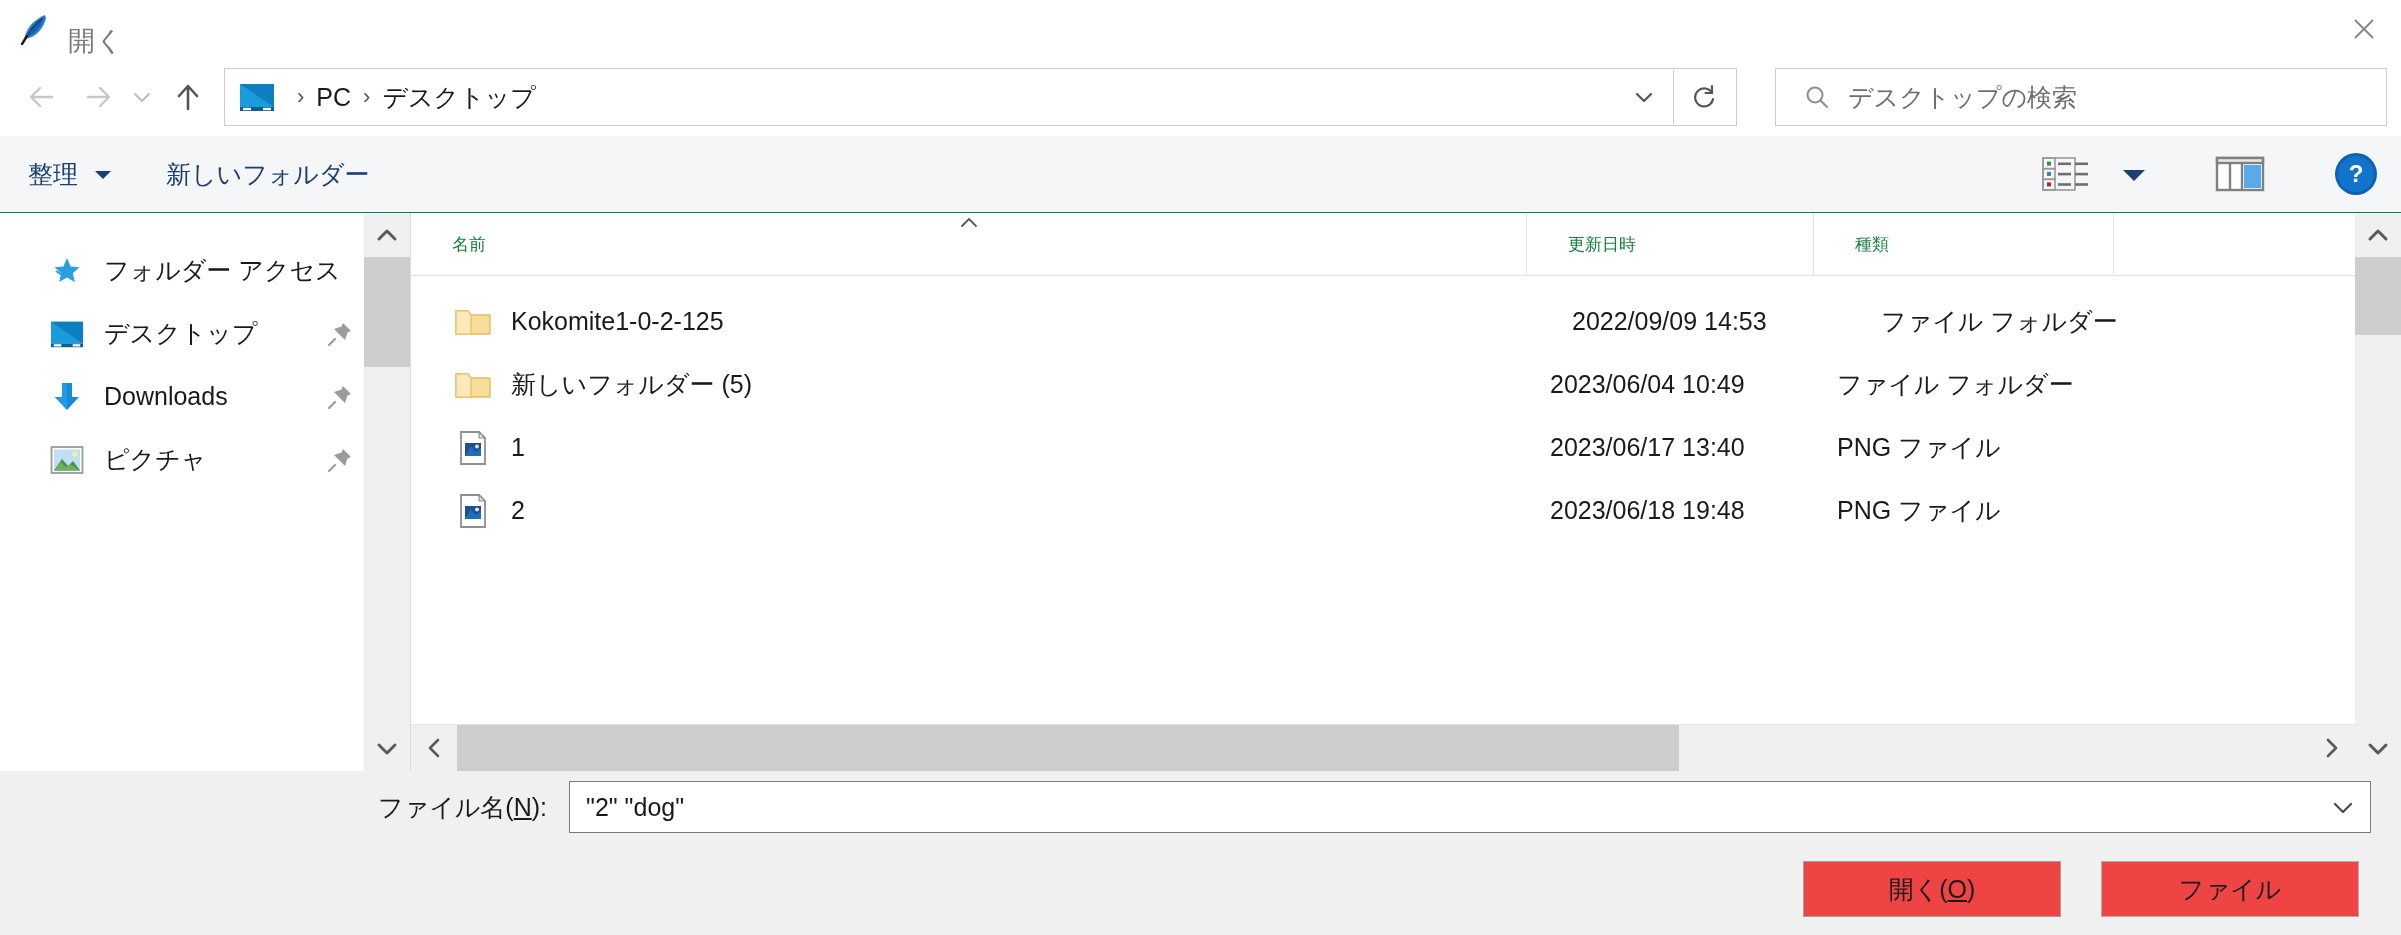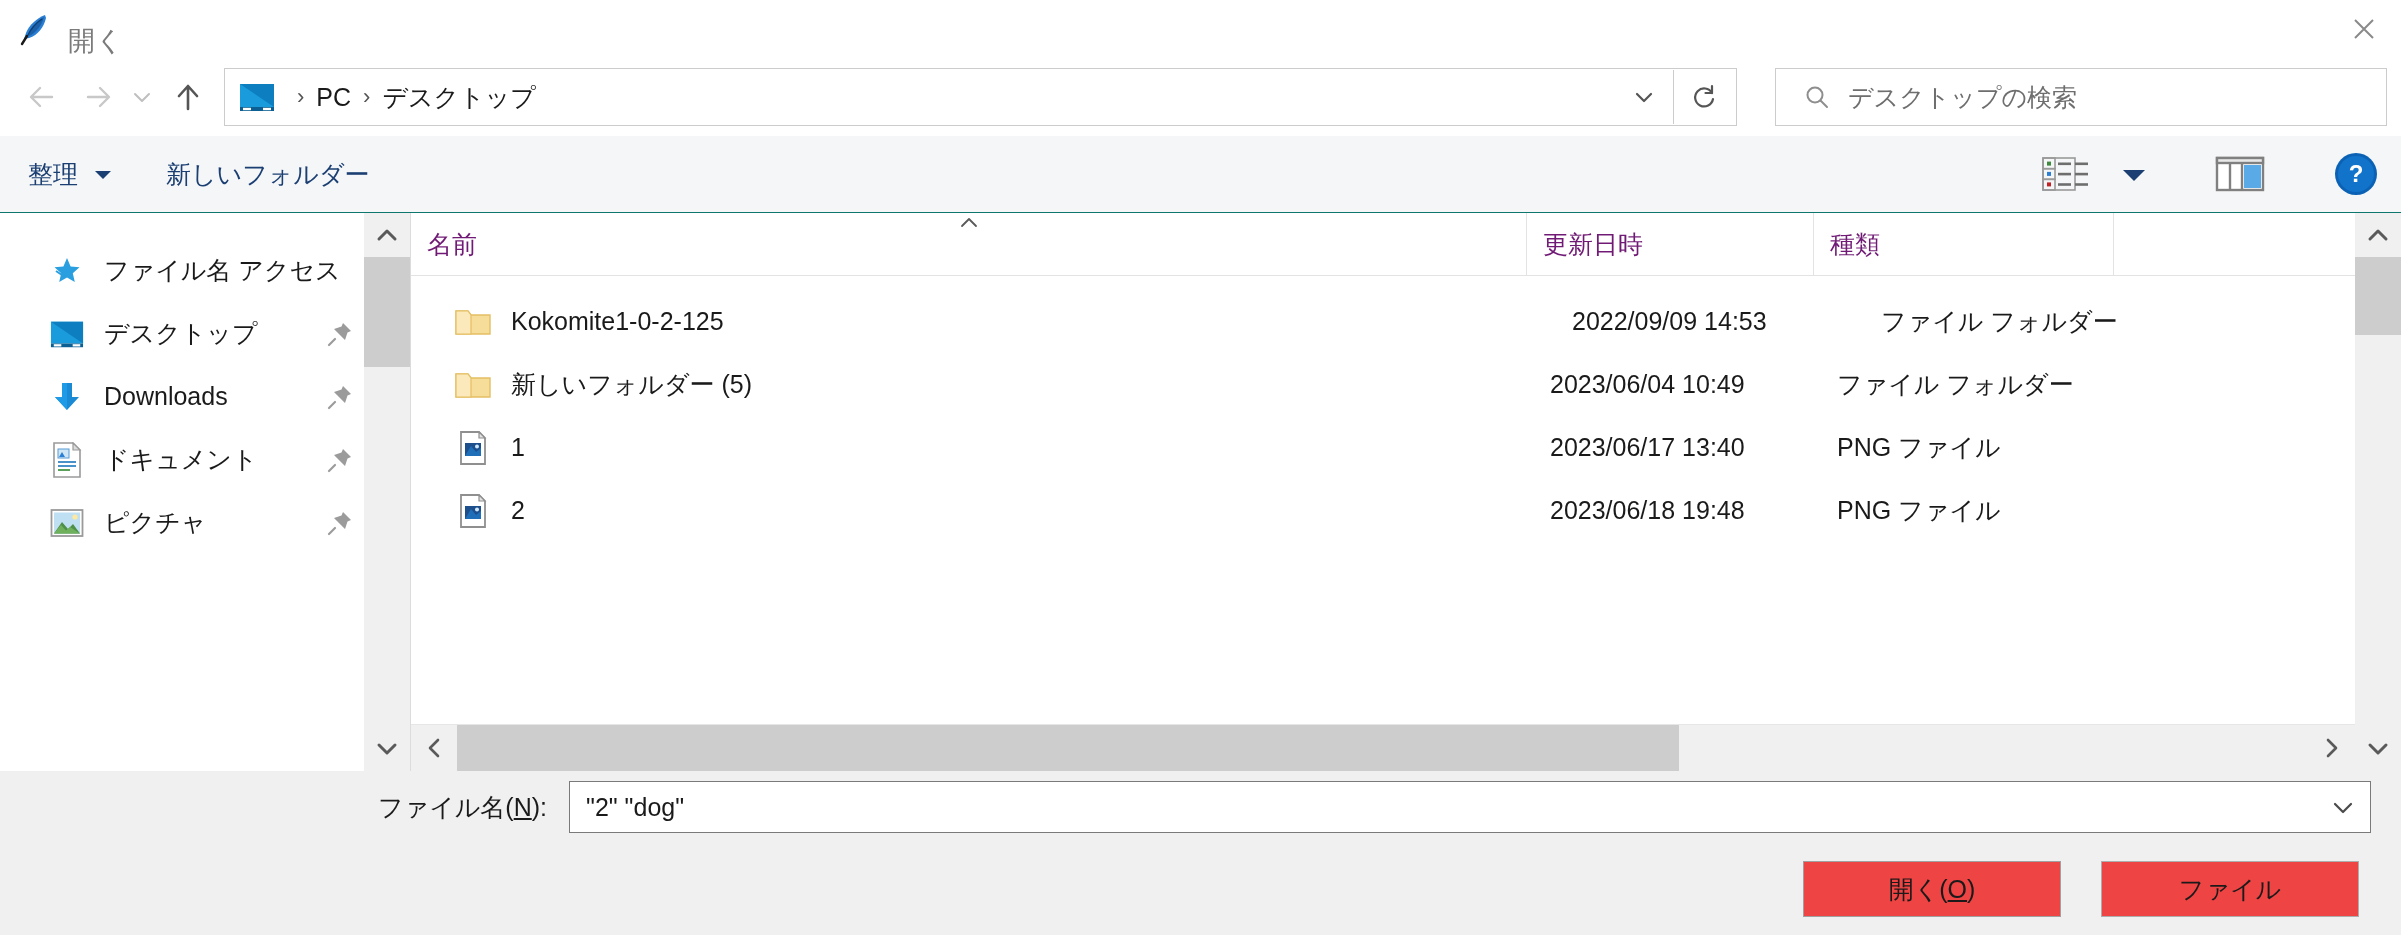--- a/index.html
+++ b/index.html
@@ -259,23 +259,23 @@
     align-items: flex-end;
     border-bottom: 1px solid #e3e3e3;
     flex: none;
     position: relative;
     background: #ffffff;
   }
   .col {
     height: 62px;
     display: flex;
     align-items: center;
-    font-size: 25px;
-    color: #701a75;
-    padding-left: 16px;
+    font-size: 17px;
+    color: #15803d;
+    padding-left: 41px;
     border-left: 1px solid #e3e3e3;
     box-sizing: border-box;
     position: relative;
   }
   .col:first-child { border-left: none; }
   .col-name  { width: 1115px; flex: none; }
   .col-date  { width: 287px;  flex: none; }
   .col-type  { width: 300px;  flex: none; }
   .col-rest  { flex: 1 1 auto; border-left: 1px solid #e3e3e3; }
   .sortcaret {
@@ -530,21 +530,21 @@
     <div class="sidebar">
       <div class="sidebar-list">
 
         <div class="side-item">
           <span class="si-icon">
             <svg width="34" height="34" viewBox="0 0 34 34">
               <path d="M17 4 L20.6 12.4 L29.5 13.2 L22.8 19.2 L24.8 28 L17 23.4 L9.2 28 L11.2 19.2 L4.5 13.2 L13.4 12.4 Z" fill="#2a9fe0"></path>
               <path d="M6 17 L12 21" stroke="#2a9fe0" stroke-width="2" fill="none"></path>
             </svg>
           </span>
-          <span class="si-label">ファイル名 アクセス</span>
+          <span class="si-label">フォルダー アクセス</span>
         </div>
 
         <div class="side-item">
           <span class="si-icon">
             <svg width="34" height="30" viewBox="0 0 36 30">
               <rect x="1" y="2" width="34" height="23" fill="#1a9bdc"></rect>
               <path d="M1 2 L35 2 L35 25 Z" fill="#0d7fc0"></path>
               <rect x="1" y="25" width="34" height="4" fill="#0b5f92"></rect>
               <rect x="4" y="25.8" width="8" height="2.4" fill="#ffffff"></rect>
               <rect x="24" y="25.8" width="8" height="2.4" fill="#ffffff"></rect>
@@ -564,38 +564,20 @@
               <path d="M11 3 L16 3 L16 30 L4 17 L11 17 Z" fill="#1f9ae6"></path>
             </svg>
           </span>
           <span class="si-label">Downloads</span>
           <svg class="si-pin" width="28" height="28" viewBox="0 0 28 28">
             <path d="M17 3 L25 11 L21.5 12.5 L19 20 L8 9 L15.5 6.5 Z" fill="#9b9b9b"></path>
             <path d="M9 19 L3 25" stroke="#9b9b9b" stroke-width="2.2" stroke-linecap="round"></path>
           </svg>
         </div>
 
-        <div class="side-item">
-          <span class="si-icon">
-            <svg width="30" height="36" viewBox="0 0 30 36">
-              <path d="M2 1 L21 1 L28 8 L28 35 L2 35 Z" fill="#ffffff" stroke="#9a9a9a" stroke-width="1.6"></path>
-              <path d="M21 1 L21 8 L28 8 Z" fill="#dcdcdc" stroke="#9a9a9a" stroke-width="1.2"></path>
-              <rect x="6" y="7" width="11" height="9" fill="#cfe6f7" stroke="#5b9bd5" stroke-width="1"></rect>
-              <path d="M7 15 L10 10 L13 15 Z" fill="#2a7fd4"></path>
-              <rect x="6" y="19" width="18" height="2" fill="#4a90c9"></rect>
-              <rect x="6" y="23" width="18" height="2" fill="#4a90c9"></rect>
-              <rect x="6" y="27" width="12" height="2" fill="#5aa05a"></rect>
-            </svg>
-          </span>
-          <span class="si-label">ドキュメント</span>
-          <svg class="si-pin" width="28" height="28" viewBox="0 0 28 28">
-            <path d="M17 3 L25 11 L21.5 12.5 L19 20 L8 9 L15.5 6.5 Z" fill="#9b9b9b"></path>
-            <path d="M9 19 L3 25" stroke="#9b9b9b" stroke-width="2.2" stroke-linecap="round"></path>
-          </svg>
-        </div>
 
         <div class="side-item">
           <span class="si-icon">
             <svg width="34" height="30" viewBox="0 0 34 30">
               <rect x="1.5" y="2" width="31" height="26" fill="#ffffff" stroke="#9a9a9a" stroke-width="1.8"></rect>
               <rect x="4" y="4.5" width="26" height="21" fill="#bfe0f3"></rect>
               <path d="M4 25.5 L12 14 L18 21 L23 16 L30 25.5 Z" fill="#4e8f4a"></path>
               <path d="M4 25.5 L11 17 L16 22.5 L20 19 L30 25.5 Z" fill="#6fb05c"></path>
               <circle cx="25" cy="9" r="2.6" fill="#ffe9a0"></circle>
             </svg>

